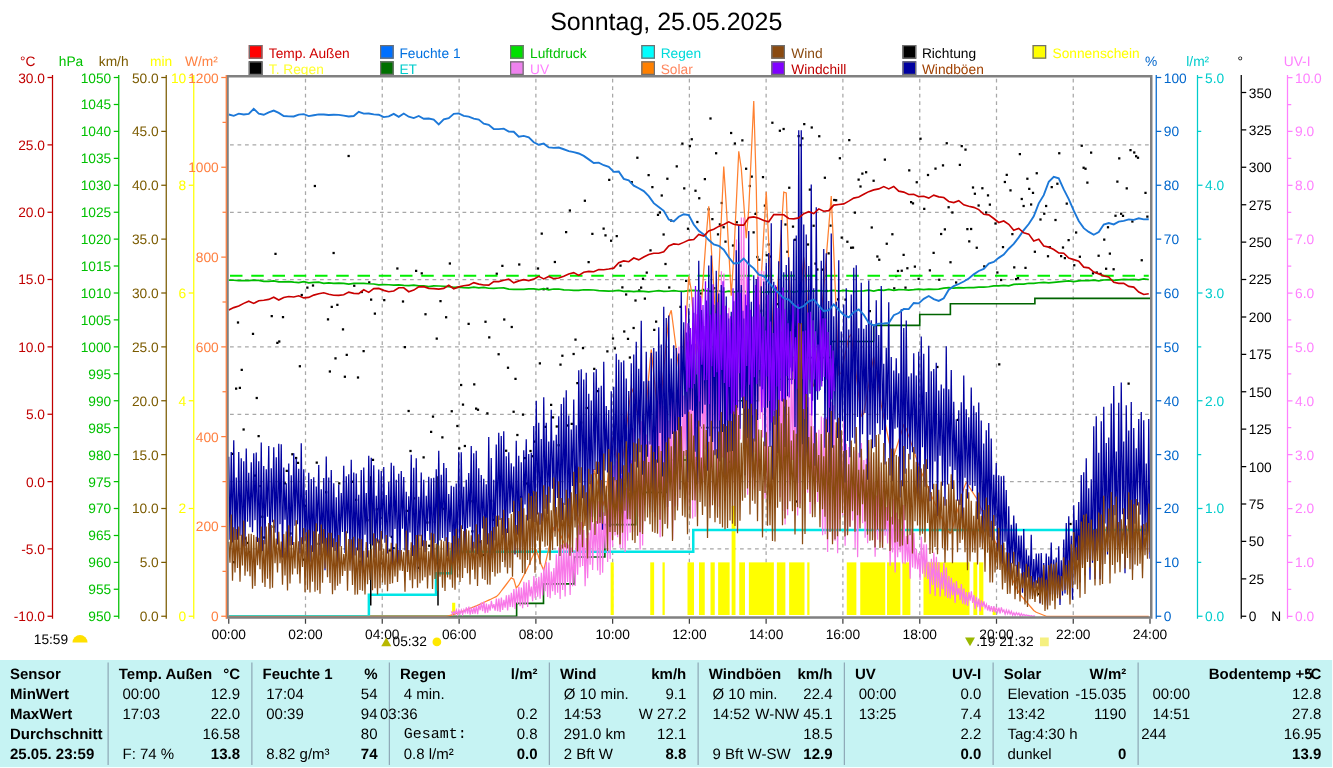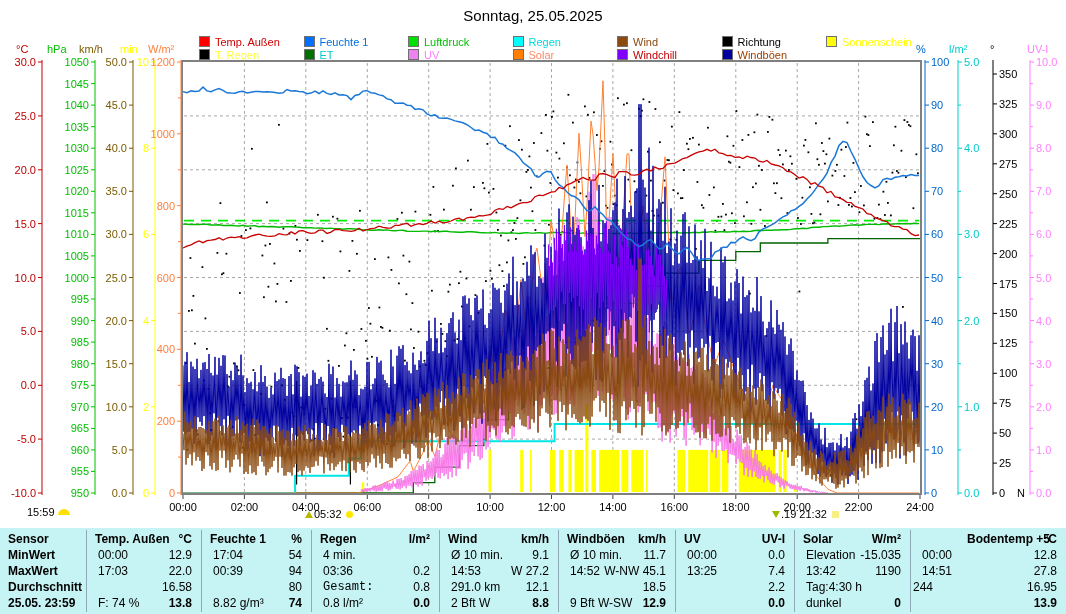--- a/index.html
+++ b/index.html
@@ -1,18 +1,18 @@
 <!DOCTYPE html>
 <html><head>
 <meta charset="utf-8">
 <style>
   html,body{margin:0;padding:0;background:#fff;}
   #page{position:relative;width:1066px;height:614px;background:#fff;overflow:hidden;
         font-family:"Liberation Sans",sans-serif;-webkit-font-smoothing:none;}
-  #title{position:absolute;top:7px;left:0;width:1066px;text-align:center;font-size:15px;color:#000;}
+  #title{position:absolute;top:7px;left:0;width:1066px;text-align:center;font-size:20px;color:#000;}
   .leg-item{position:absolute;height:12px;font-size:11px;white-space:nowrap;}
   .leg-box{display:inline-block;width:9px;height:9px;margin-right:5px;border:1px solid #707070;vertical-align:-1px;}
   #chart-svg{position:absolute;left:0;top:0;}
   .xmark{position:absolute;font-size:11px;color:#000;white-space:nowrap;}
   .tri-up{display:inline-block;width:0;height:0;border-left:4px solid transparent;border-right:4px solid transparent;border-bottom:7px solid #B8B800;margin-right:1px;}
   .tri-dn{display:inline-block;width:0;height:0;border-left:4px solid transparent;border-right:4px solid transparent;border-top:7px solid #9AB800;margin-right:1px;}
   .sundot{display:inline-block;width:7px;height:7px;border-radius:50%;background:#FFE800;margin:0 3px 0 4px;}
   .sunsq{display:inline-block;width:7px;height:7px;background:#F5F080;margin-left:5px;}
   .halfsun{display:inline-block;width:12px;height:6px;border-radius:12px 12px 0 0;background:#FFE000;margin-left:3px;vertical-align:1px;}
   #table-area{position:absolute;left:0;top:528px;width:1066px;height:86px;}
@@ -820,42 +820,42 @@
       <span class="cell" style="left: 201px; top: 20px; width: 101px; text-align: right;">54</span>
       <span class="cell" style="left: 213px; top: 36px;">00:39</span>
       <span class="cell" style="left: 201px; top: 36px; width: 101px; text-align: right;">94</span>
       <span class="cell" style="left: 201px; top: 52px; width: 101px; text-align: right;">80</span>
       <span class="cell" style="left: 213px; top: 68px;">8.82 g/m³</span>
       <span class="cell b" style="left: 201px; top: 68px; width: 101px; text-align: right;">74</span>
       <div class="vdiv" style="left: 311px;"></div>
       <span class="cell b" style="left: 320px; top: 4px;">Regen</span>
       <span class="cell b" style="left: 311px; top: 4px; width: 119px; text-align: right;">l/m²</span>
       <span class="cell" style="left: 323px; top: 20px;">4 min.</span>
-      <span class="cell" style="left: 323px; top: 36px;">03:36</span>
+      <span class="cell" style="left: 304px; top: 36px;">03:36</span>
       <span class="cell" style="left: 311px; top: 36px; width: 119px; text-align: right;">0.2</span>
       <span class="cell" style="left: 323px; top: 52px; font-family: Liberation Mono, monospace;">Gesamt:</span>
       <span class="cell" style="left: 311px; top: 52px; width: 119px; text-align: right;">0.8</span>
       <span class="cell" style="left: 323px; top: 68px;">0.8 l/m²</span>
       <span class="cell b" style="left: 311px; top: 68px; width: 119px; text-align: right;">0.0</span>
       <div class="vdiv" style="left: 439px;"></div>
       <span class="cell b" style="left: 448px; top: 4px;">Wind</span>
       <span class="cell b" style="left: 439px; top: 4px; width: 110px; text-align: right;">km/h</span>
       <span class="cell" style="left: 451px; top: 20px;">Ø 10 min.</span>
       <span class="cell" style="left: 439px; top: 20px; width: 110px; text-align: right;">9.1</span>
       <span class="cell" style="left: 451px; top: 36px;">14:53</span>
       <span class="cell" style="left: 439px; top: 36px; width: 110px; text-align: right;">W 27.2</span>
       <span class="cell" style="left: 451px; top: 52px;">291.0 km</span>
       <span class="cell" style="left: 439px; top: 52px; width: 110px; text-align: right;">12.1</span>
       <span class="cell" style="left: 451px; top: 68px; text-align: right;">2 Bft W</span>
       <span class="cell b" style="left: 439px; top: 68px; width: 110px; text-align: right;">8.8</span>
       <div class="vdiv" style="left: 558px;"></div>
       <span class="cell b" style="left: 567px; top: 4px;">Windböen</span>
       <span class="cell b" style="left: 558px; top: 4px; width: 108px; text-align: right;">km/h</span>
       <span class="cell" style="left: 570px; top: 20px;">Ø 10 min.</span>
-      <span class="cell" style="left: 558px; top: 20px; width: 108px; text-align: right;">11.7</span>
+      <span class="cell" style="left: 558px; top: 20px; width: 108px; text-align: right;">22.4</span>
       <span class="cell" style="left: 570px; top: 36px;">14:52</span>
       <span class="cell" style="left: 558px; top: 36px; width: 108px; text-align: right;">W-NW 45.1</span>
       <span class="cell" style="left: 558px; top: 52px; width: 108px; text-align: right;">18.5</span>
       <span class="cell" style="left: 570px; top: 68px;">9 Bft W-SW</span>
       <span class="cell b" style="left: 558px; top: 68px; width: 108px; text-align: right;">12.9</span>
       <div class="vdiv" style="left: 675px;"></div>
       <span class="cell b" style="left: 684px; top: 4px;">UV</span>
       <span class="cell b" style="left: 675px; top: 4px; width: 110px; text-align: right;">UV-I</span>
       <span class="cell" style="left: 687px; top: 20px;">00:00</span>
       <span class="cell" style="left: 675px; top: 20px; width: 110px; text-align: right;">0.0</span>

